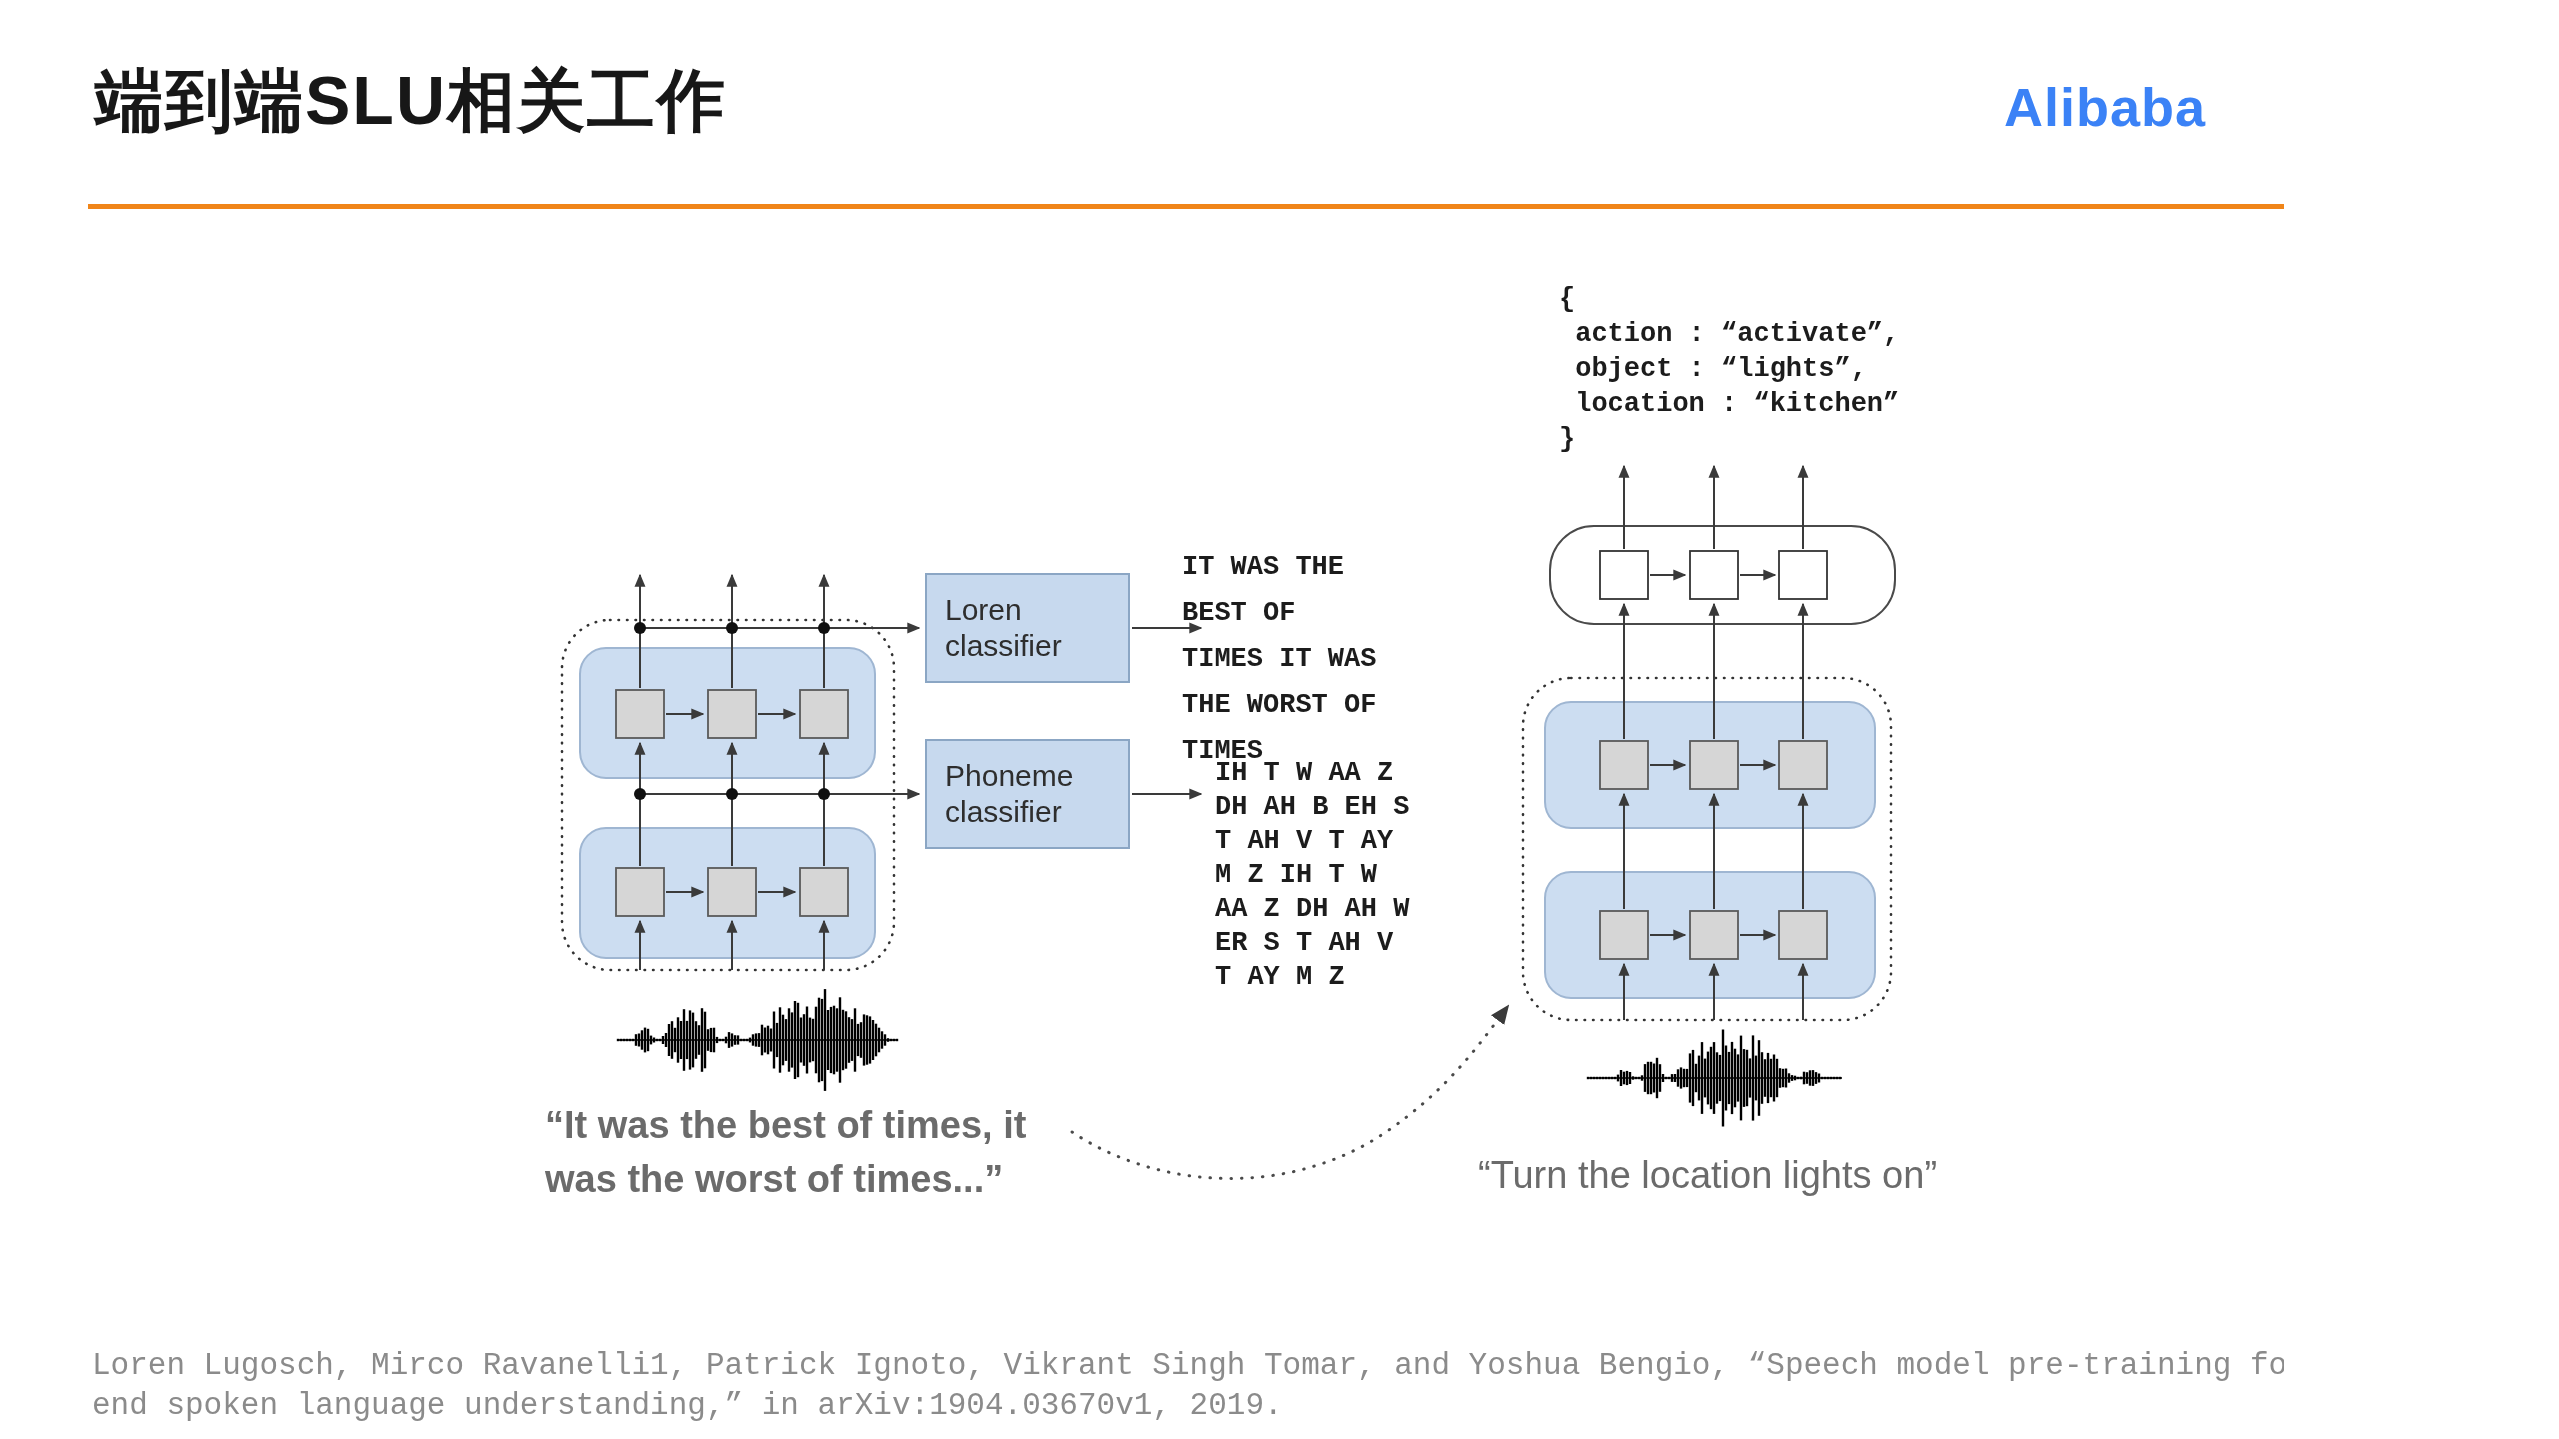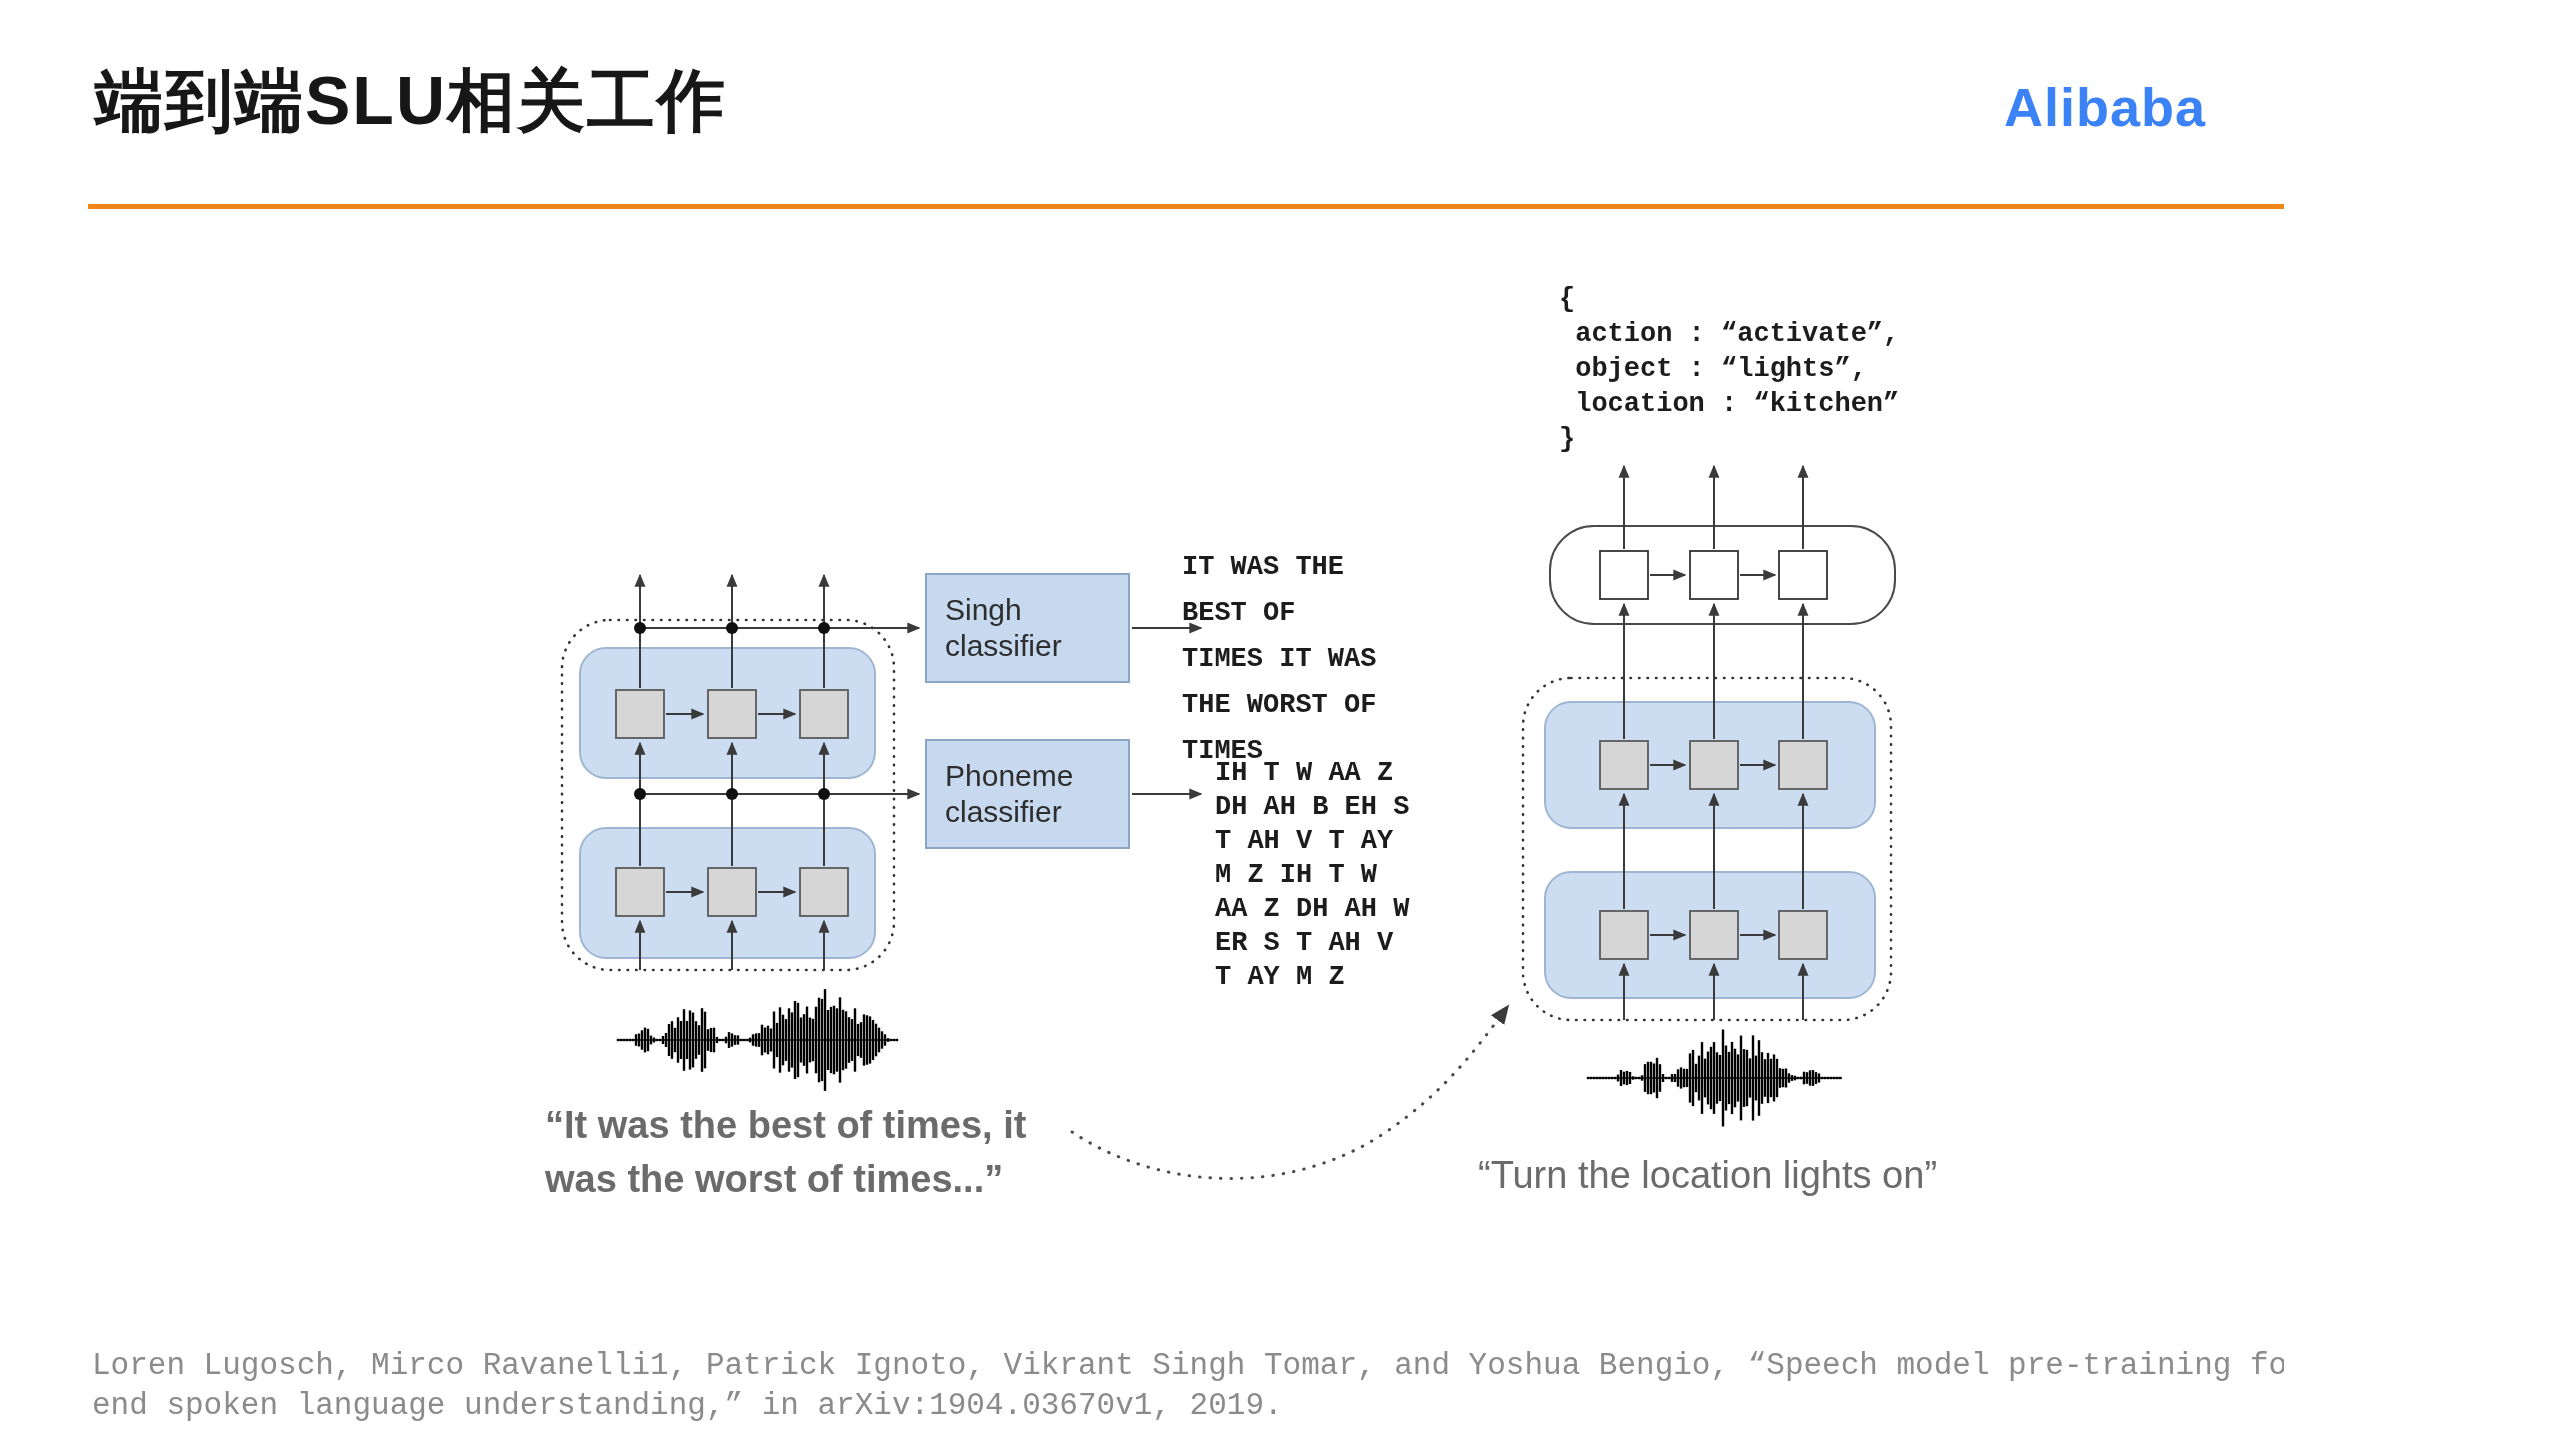--- a/index.html
+++ b/index.html
@@ -303,21 +303,21 @@
         <line x1="1825" x2="1825" y1="1056.8" y2="1059.2" stroke="#000" stroke-width="2.4"></line>
         <line x1="1828" x2="1828" y1="1056.8" y2="1059.2" stroke="#000" stroke-width="2.4"></line>
         <line x1="1831" x2="1831" y1="1056.8" y2="1059.2" stroke="#000" stroke-width="2.4"></line>
         <line x1="1834" x2="1834" y1="1056.8" y2="1059.2" stroke="#000" stroke-width="2.4"></line>
         <line x1="1837" x2="1837" y1="1056.8" y2="1059.2" stroke="#000" stroke-width="2.4"></line>
         <line x1="1840" x2="1840" y1="1056.8" y2="1059.2" stroke="#000" stroke-width="2.4"></line>
       </g>
   </svg>
 
   <div class="classifier word">
-    <span>Singh
+    <span>Loren
 classifier</span>
   </div>
   <div class="classifier phoneme">
     <span>Phoneme
 classifier</span>
   </div>
 
   <div class="mono out-words">IT WAS THE
 BEST OF
 TIMES IT WAS

